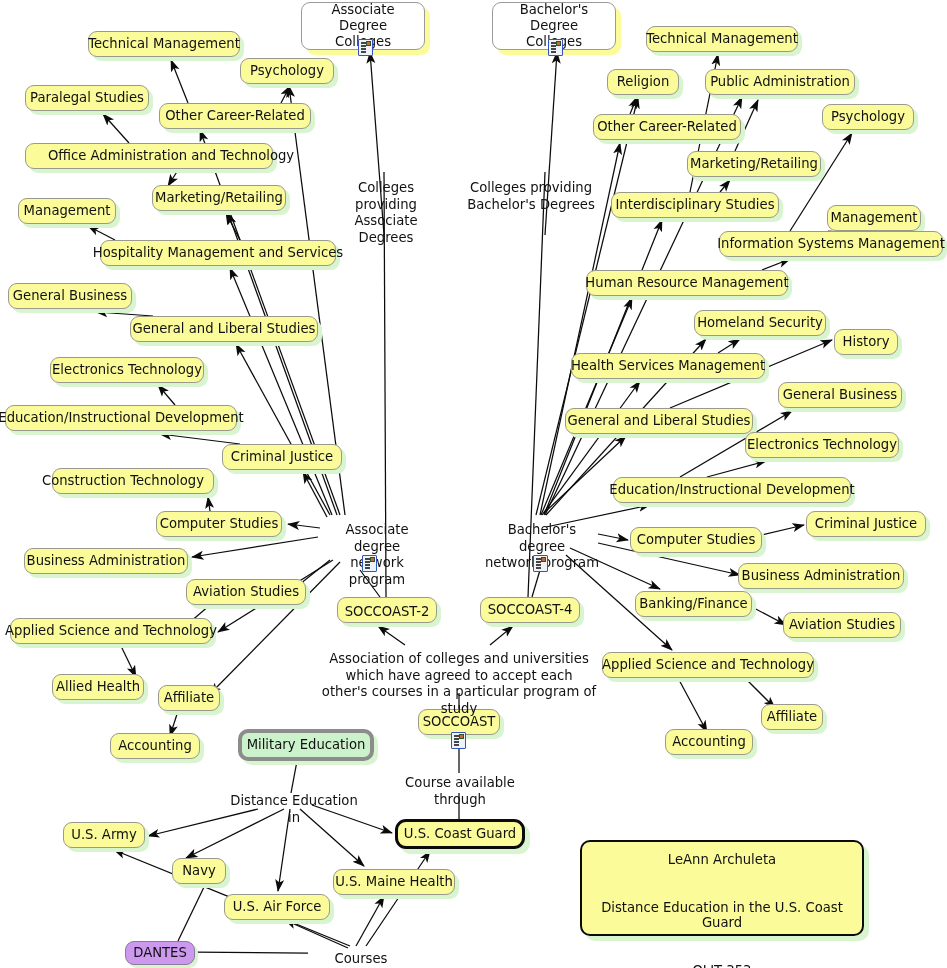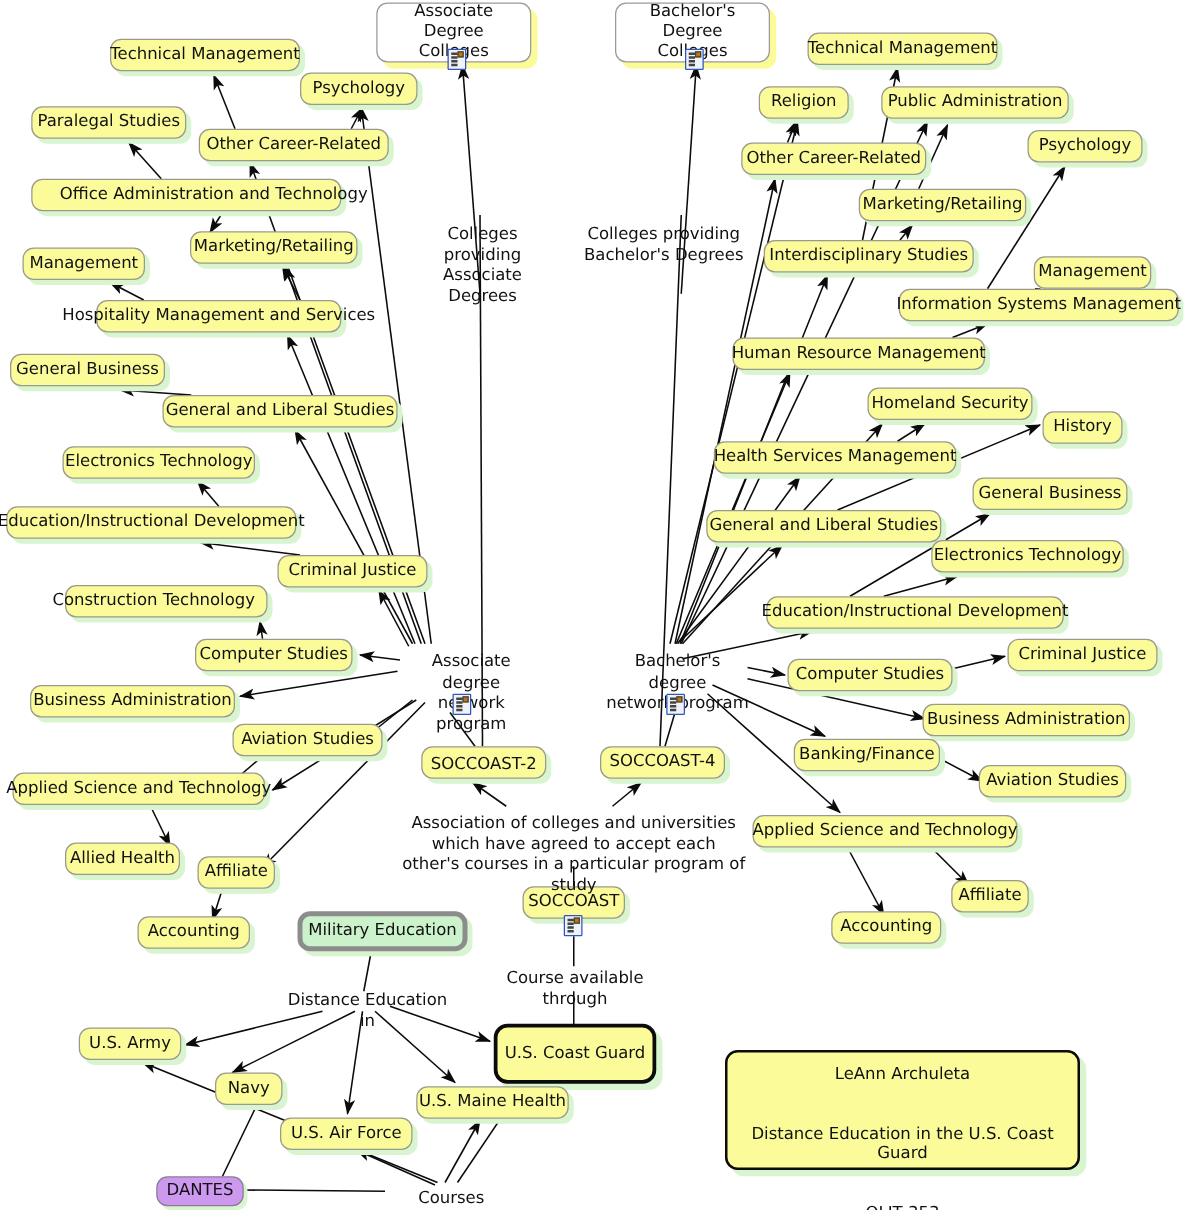--- a/index.html
+++ b/index.html
@@ -240,21 +240,21 @@
       </div>
       <div class="node n-yellow" style="left: 25px; top: 143px; width: 248px; height: 26px;">
         <span style="white-space: nowrap; padding-left: 44px;">Office Administration and Technology</span>
       </div>
       <div class="node n-yellow" style="left: 152px; top: 185px; width: 134px; height: 26px;">
         <span style="white-space: nowrap;">Marketing/Retailing</span>
       </div>
       <div class="node n-yellow" style="left: 18px; top: 198px; width: 98px; height: 26px;">
         <span style="white-space: nowrap;">Management</span>
       </div>
-      <div class="node n-yellow" style="left: 77px; top: 240px; width: 196px; height: 26px;">
+      <div class="node n-yellow" style="left: 100px; top: 240px; width: 236px; height: 26px;">
         <span style="white-space: nowrap;">Hospitality Management and Services</span>
       </div>
       <div class="node n-yellow" style="left: 8px; top: 283px; width: 124px; height: 26px;">
         <span style="white-space: nowrap;">General Business</span>
       </div>
       <div class="node n-yellow" style="left: 130px; top: 316px; width: 188px; height: 26px;">
         <span style="white-space: nowrap;">General and Liberal Studies</span>
       </div>
       <div class="node n-yellow" style="left: 50px; top: 357px; width: 154px; height: 26px;">
         <span style="white-space: nowrap;">Electronics Technology</span>
@@ -369,21 +369,21 @@
       </div>
       <div class="node n-yellow" style="left: 761px; top: 704px; width: 62px; height: 26px;">
         <span style="white-space: nowrap;">Affiliate</span>
       </div>
       <div class="node n-yellow" style="left: 665px; top: 729px; width: 88px; height: 26px;">
         <span style="white-space: nowrap;">Accounting</span>
       </div>
       <div class="node n-green" style="left: 238px; top: 729px; width: 136px; height: 32px;">
         <span style="white-space: nowrap;">Military Education</span>
       </div>
-      <div class="node n-black" style="left: 395px; top: 819px; width: 130px; height: 48px;">
+      <div class="node n-black" style="left: 395px; top: 819px; width: 130px; height: 30px;">
         <span style="white-space: nowrap;">U.S. Coast Guard</span>
       </div>
       <div class="node n-yellow" style="left: 63px; top: 822px; width: 82px; height: 26px;">
         <span style="white-space: nowrap;">U.S. Army</span>
       </div>
       <div class="node n-yellow" style="left: 172px; top: 858px; width: 54px; height: 26px;">
         <span style="white-space: nowrap;">Navy</span>
       </div>
       <div class="node n-yellow" style="left: 333px; top: 869px; width: 122px; height: 26px;">
         <span style="white-space: nowrap;">U.S. Maine Health</span>

